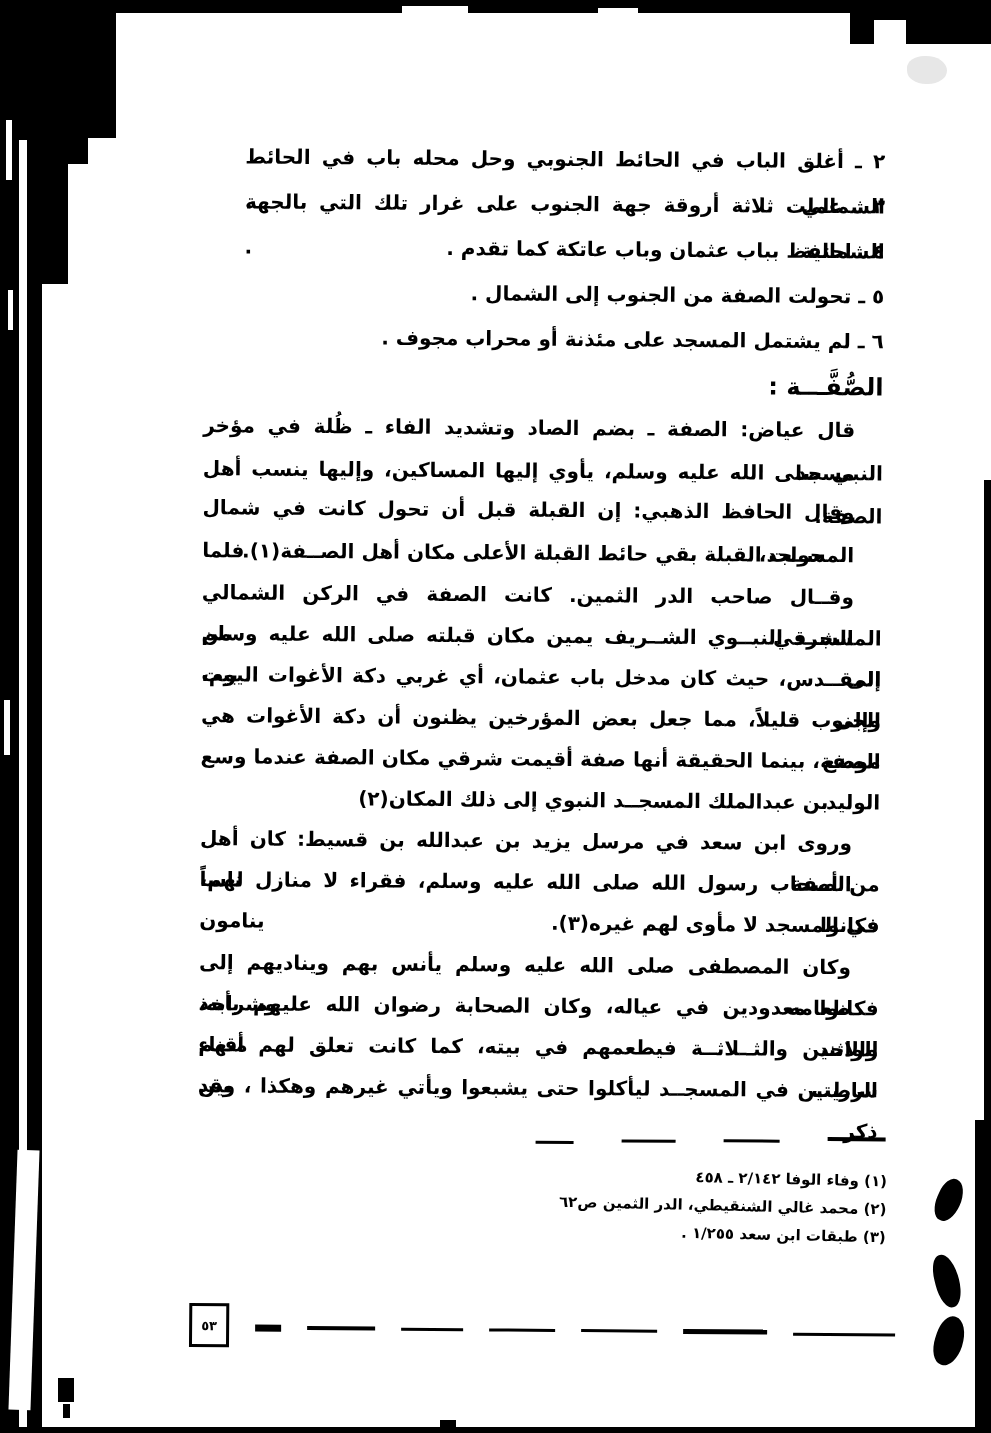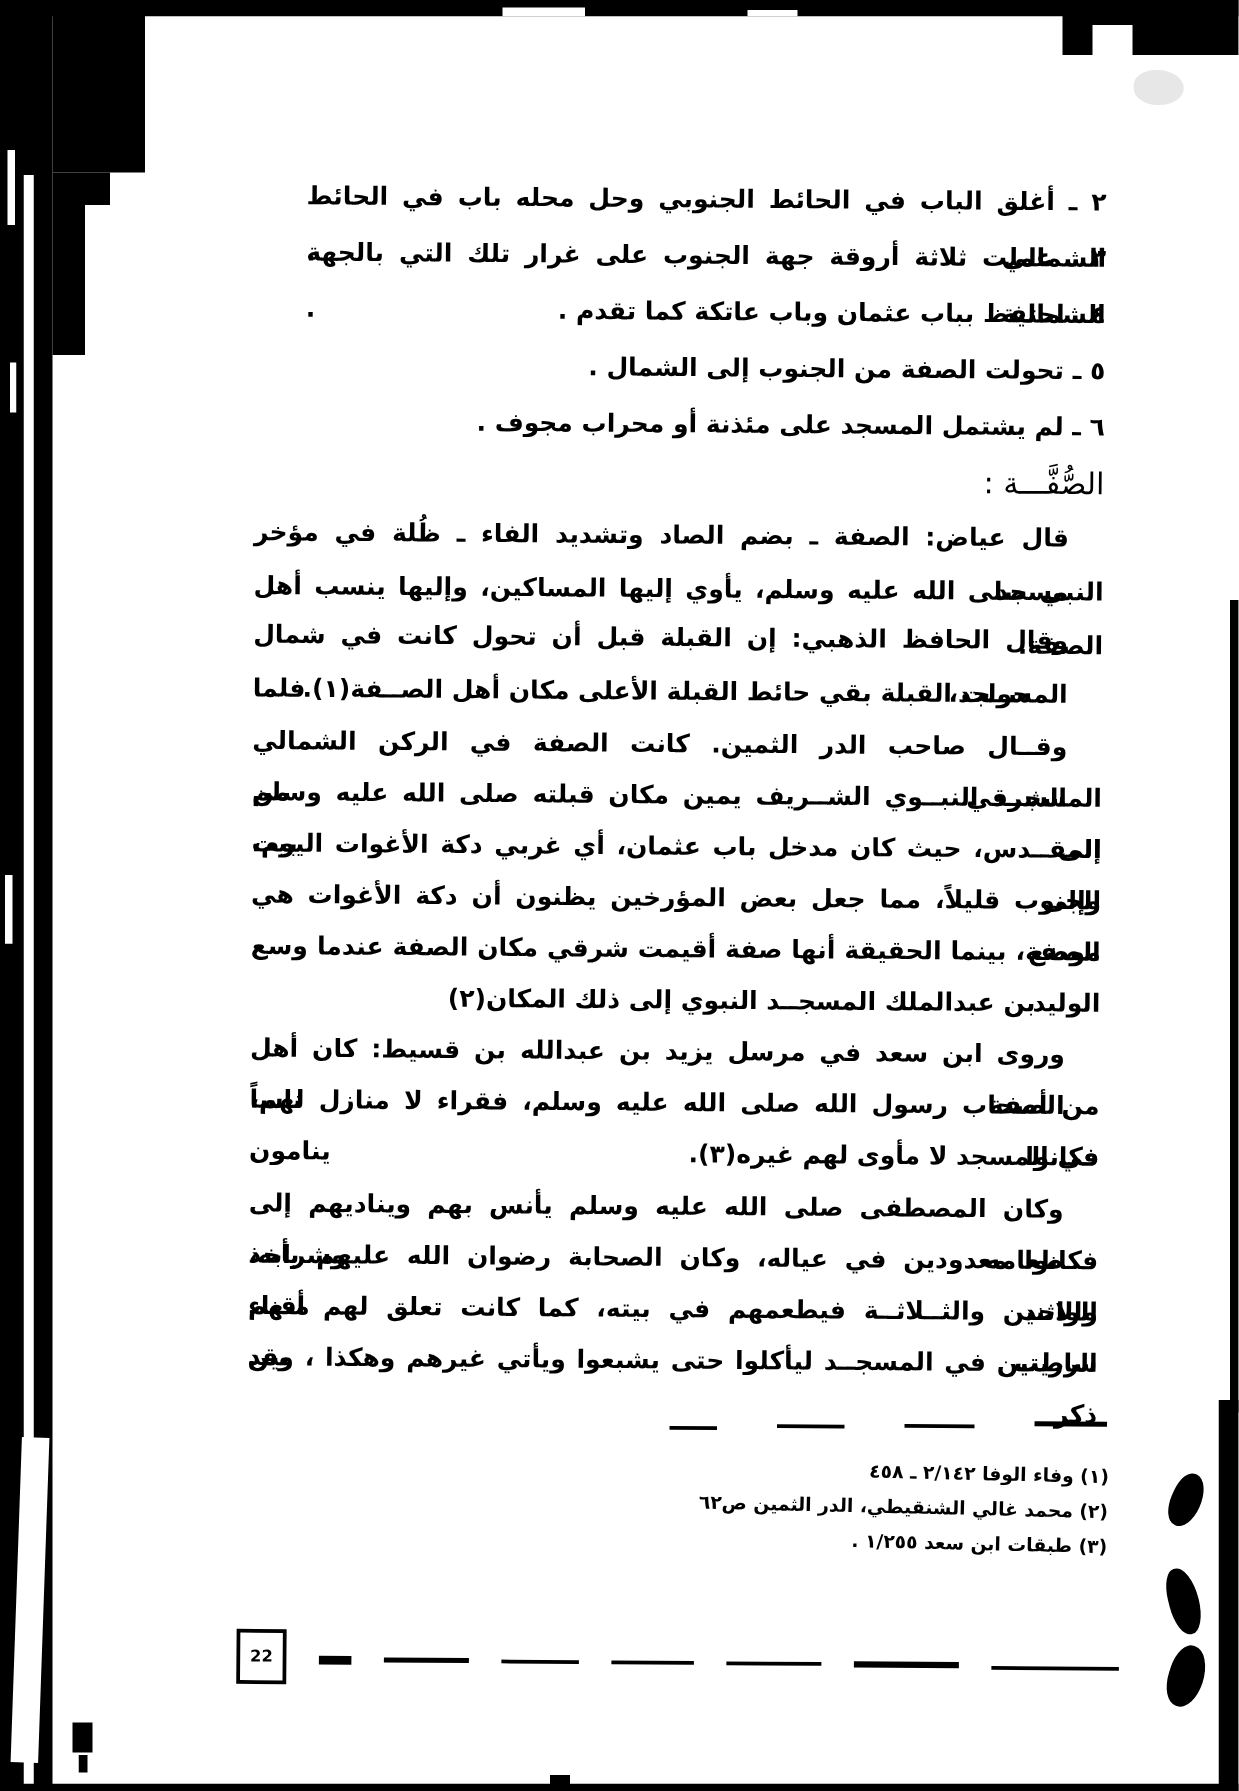--- a/index.html
+++ b/index.html
@@ -29,21 +29,21 @@
     white-space:normal;
     text-align:justify;
     text-align-last:justify;
     text-justify:inter-word;
   }
   .indent{padding-right:28px;}
   .list{top:138px;right:106px;width:640px;}
   .list .line{height:45px;line-height:45px;}
   .heading{
     top:366px;right:106px;
-    font-size:24px;line-height:40px;font-weight:normal;
+    font-size:24px;line-height:40px;font-weight:bold;
   }
   .p1{top:408px;right:106px;width:680px;}
   .p2{top:490px;right:106px;width:680px;}
   .p3{top:576px;right:106px;width:680px;}
   .p3 .line,.p4 .line,.p5 .line{height:41px;line-height:41px;}
   .p4{top:822px;right:106px;width:680px;}
   .p5{top:946px;right:106px;width:680px;}
   
   .fnsep{
     position:absolute;top:1136px;right:98px;width:360px;
@@ -143,21 +143,21 @@
     </div>
 
     <div class="block rtl footnotes">
       <div class="line">(١) وفاء الوفا ٢/١٤٢ ـ ٤٥٨</div>
       <div class="line">(٢) محمد غالي الشنقيطي، الدر الثمين ص٦٢</div>
       <div class="line">(٣) طبقات ابن سعد ١/٢٥٥ .</div>
     </div>
 
     <div class="bottomrow">
       <div class="pagebox">
-        <span>22</span>
+        <span>٥٣</span>
       </div>
       <div class="seg s1"></div>
       <div class="seg s2"></div>
       <div class="seg s3"></div>
       <div class="seg s4"></div>
       <div class="seg s5"></div>
       <div class="seg s6"></div>
       <div class="seg s7"></div>
     </div>
 

